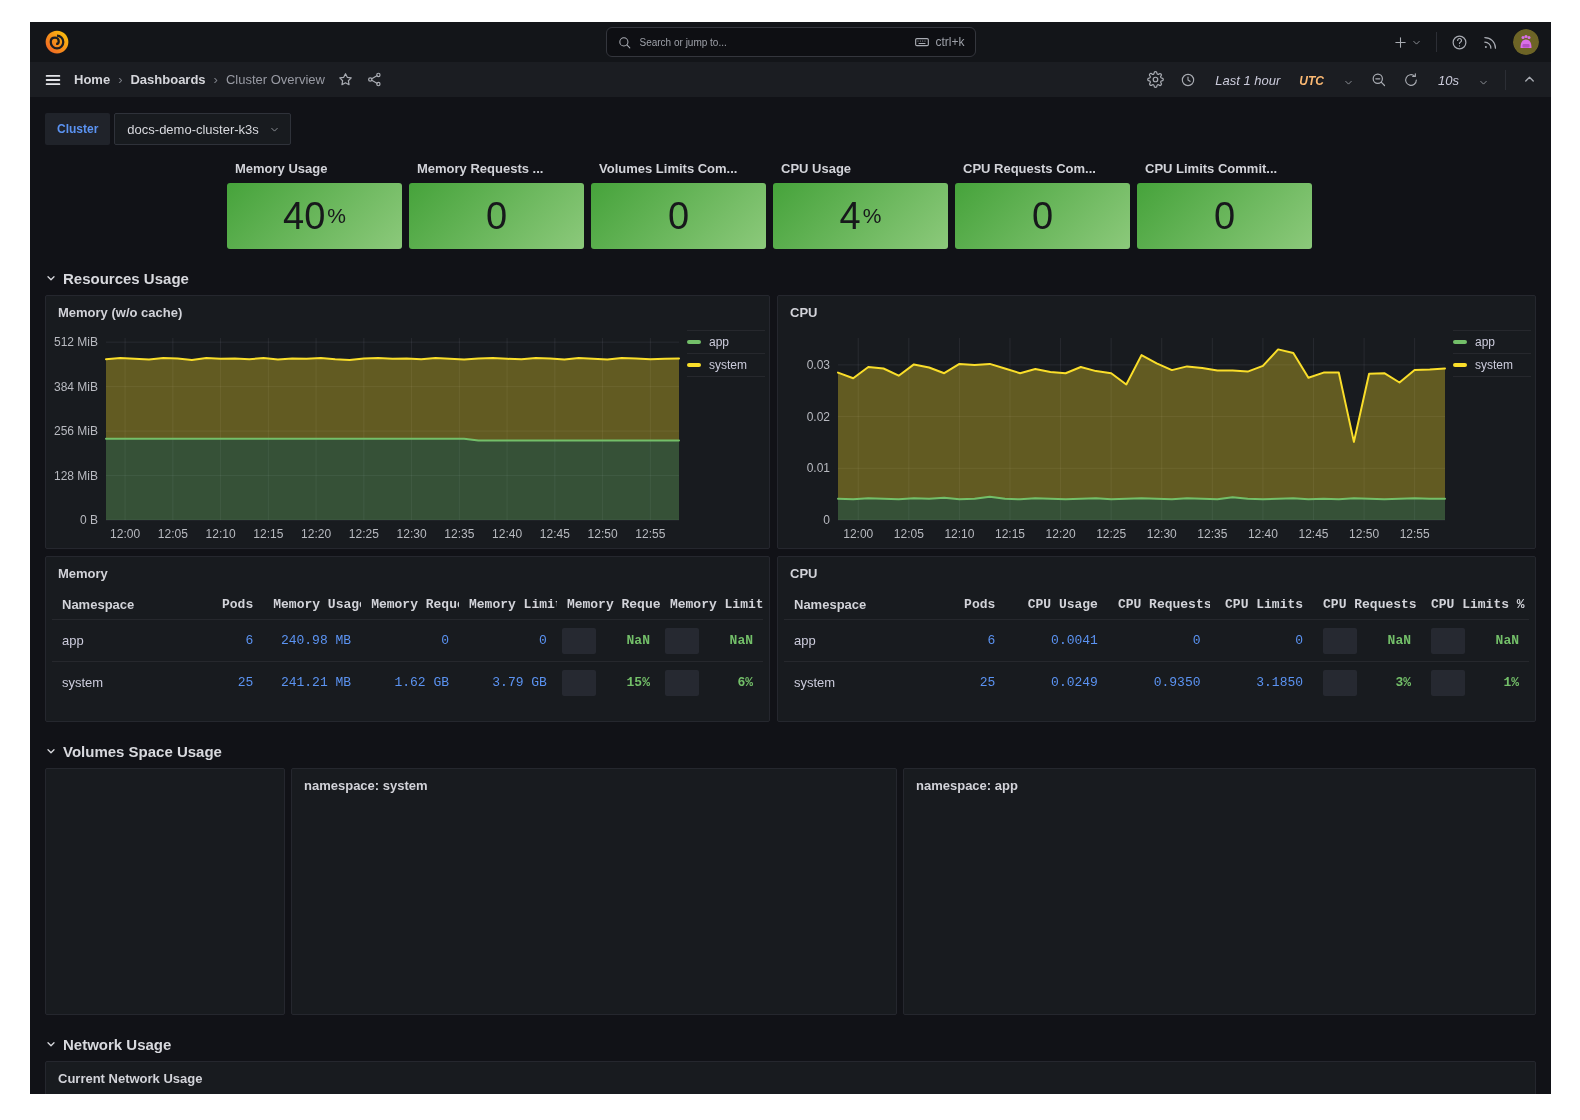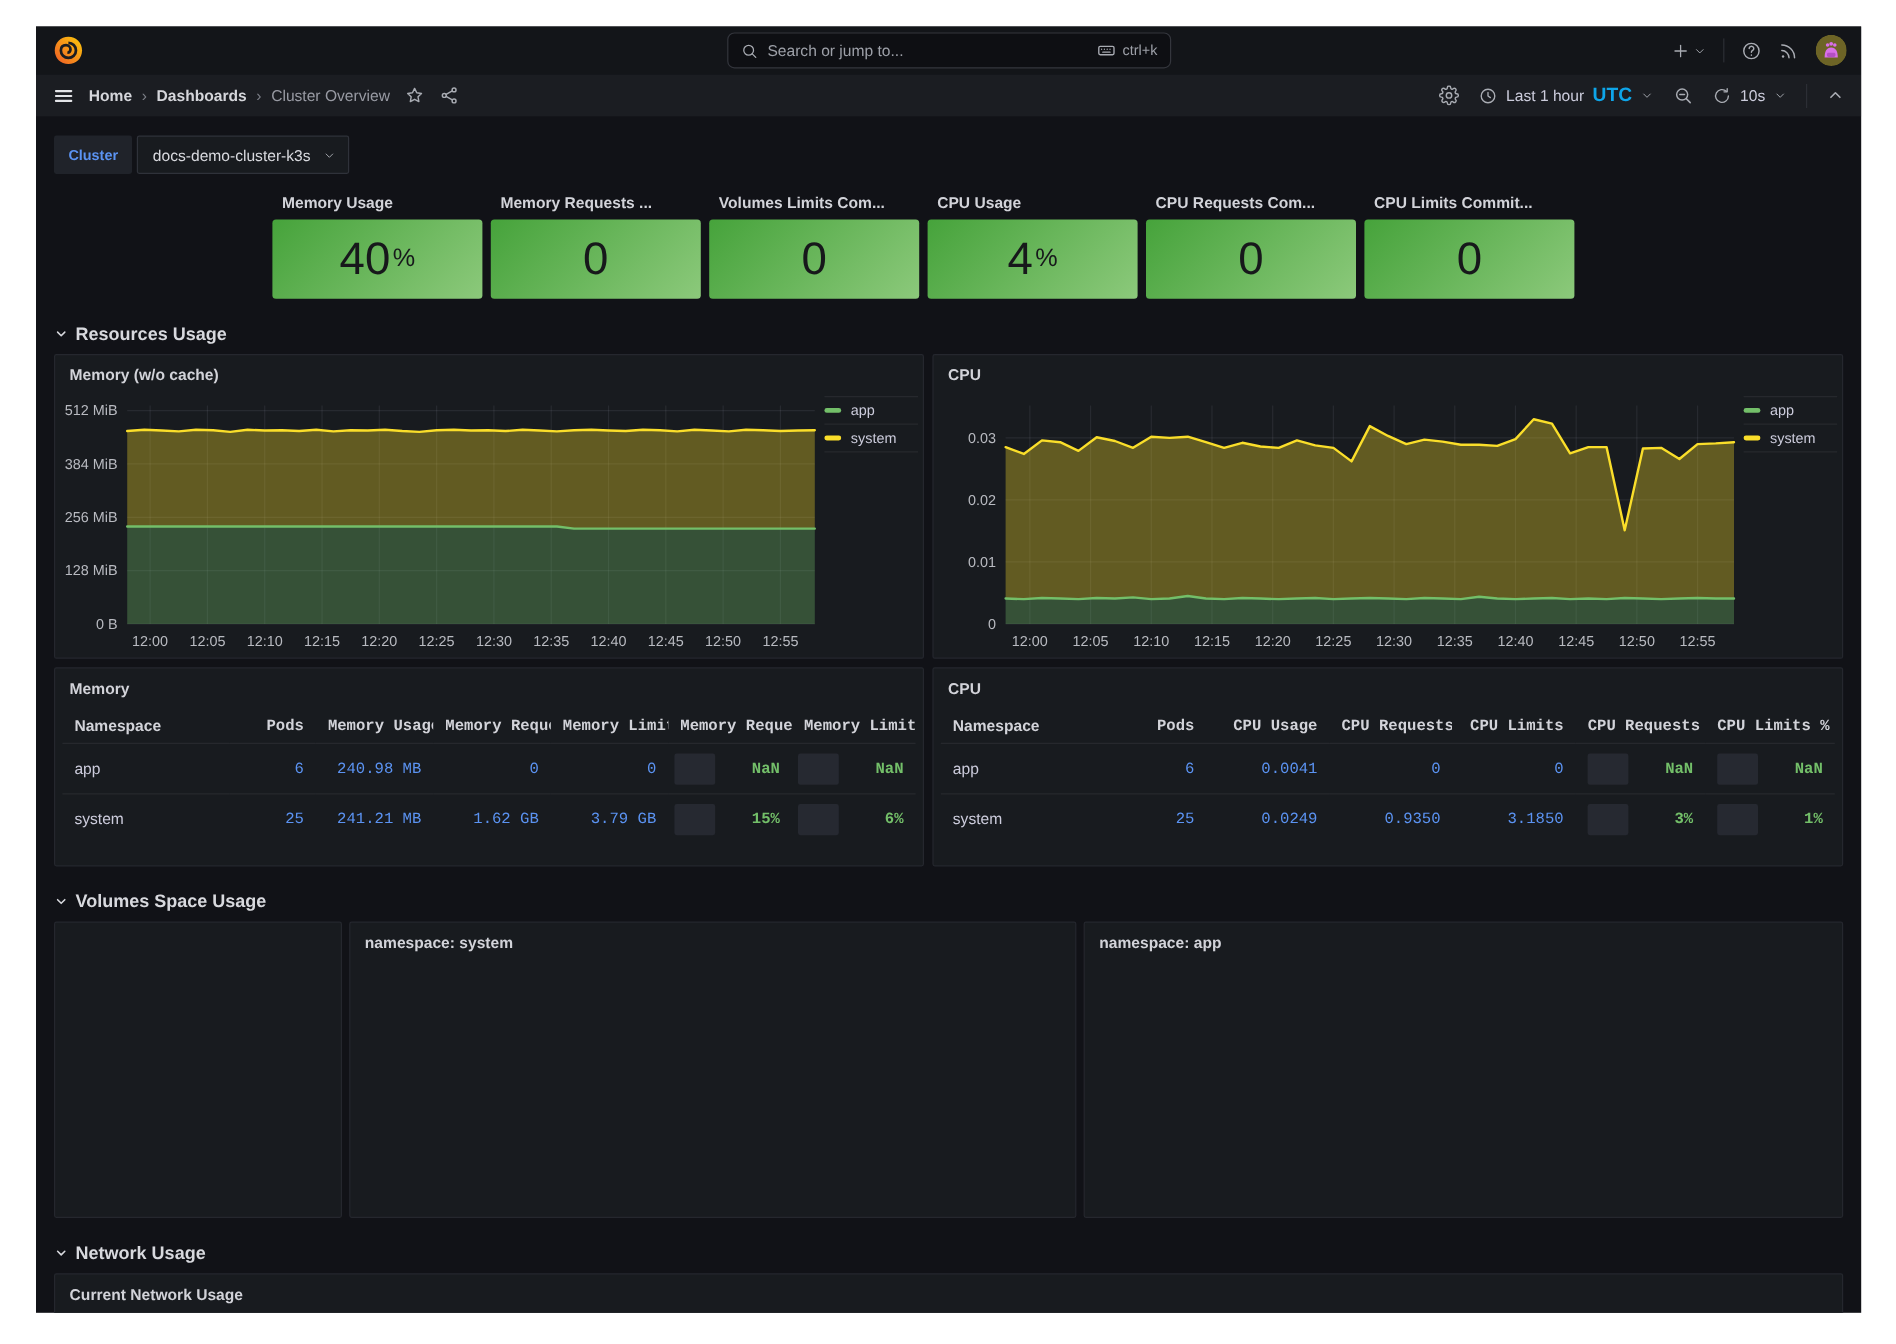--- a/index.html
+++ b/index.html
@@ -6,38 +6,38 @@
   body { background:#ffffff; font-family:"Liberation Sans","DejaVu Sans",sans-serif; }
   .screen { position:relative; margin:22px 29px 26px 30px; width:1521px; height:1072px;
             background:#111217; overflow:hidden; color:#ccccdc; }
 
   
   .topnav { position:relative; height:40px; background:#131519; display:flex; align-items:center; padding:0 14px; }
   .logo { width:26px; height:26px; }
   .searchbox { position:absolute; left:50%; top:5px; transform:translateX(-50%);
                width:370px; height:30px; background:#0e0f13; border:1px solid #34363d; border-radius:6px;
                display:flex; align-items:center; padding:0 10px; gap:8px; }
-  .searchbox input { flex:1; background:transparent; border:none; outline:none; color:#c7c8cd; font-size:13px;
+  .searchbox input { flex:1; background:transparent; border:none; outline:none; color:#c7c8cd; font-size:10px;
                      font-family:inherit; }
   .searchbox input::placeholder { color:#9da0a8; }
   .kbd-hint { display:flex; align-items:center; gap:5px; color:#9da0a8; font-size:12px; }
   .topnav-right { position:absolute; right:12px; top:0; height:40px; display:flex; align-items:center; gap:14px; }
   .divider-v { width:1px; height:20px; background:#2c2e35; }
   .avatar { width:26px; height:26px; border-radius:50%; overflow:hidden; }
 
   
   .subnav { height:35px; background:#1b1d22; display:flex; align-items:center; padding:0 14px; justify-content:space-between; }
   .subnav-left { display:flex; align-items:center; gap:12px; }
   .crumbs { display:flex; align-items:center; gap:8px; font-size:13px; }
   .crumb { color:#d5d6db; font-weight:700; cursor:pointer; }
   .crumb.current { color:#989aa3; font-weight:400; }
   .crumb-sep { color:#7c7f87; }
   .subnav-right { display:flex; align-items:center; gap:16px; }
-  .tool-group { display:flex; align-items:center; gap:7px; font-size:13px; color:#ccccdc; }
-  .utc-tag { color:#0ea5e9; font-weight:700; font-size:16px; }
+  .tool-group { display:flex; align-items:flex-end; gap:19px; font-size:13px; color:#ccccdc;font-style:italic; }
+  .utc-tag { color:#fdba74; font-weight:700; font-size:12px; }
 
   .icon { display:inline-flex; align-items:center; justify-content:center; }
   svg.i { stroke:#a9acb3; fill:none; stroke-width:1.7; stroke-linecap:round; stroke-linejoin:round; }
 
   
   .content { padding:16px 15px 0 15px; }
   .var-row { display:flex; align-items:center; gap:4px; height:32px; }
   .var-label { background:#20232a; color:#5B93F2; font-size:12px; font-weight:700; height:32px;
                display:flex; align-items:center; padding:0 12px; border-radius:2px; }
   .var-select { background:#181b1f; border:1px solid #2f323a; height:32px; display:flex; align-items:center;

